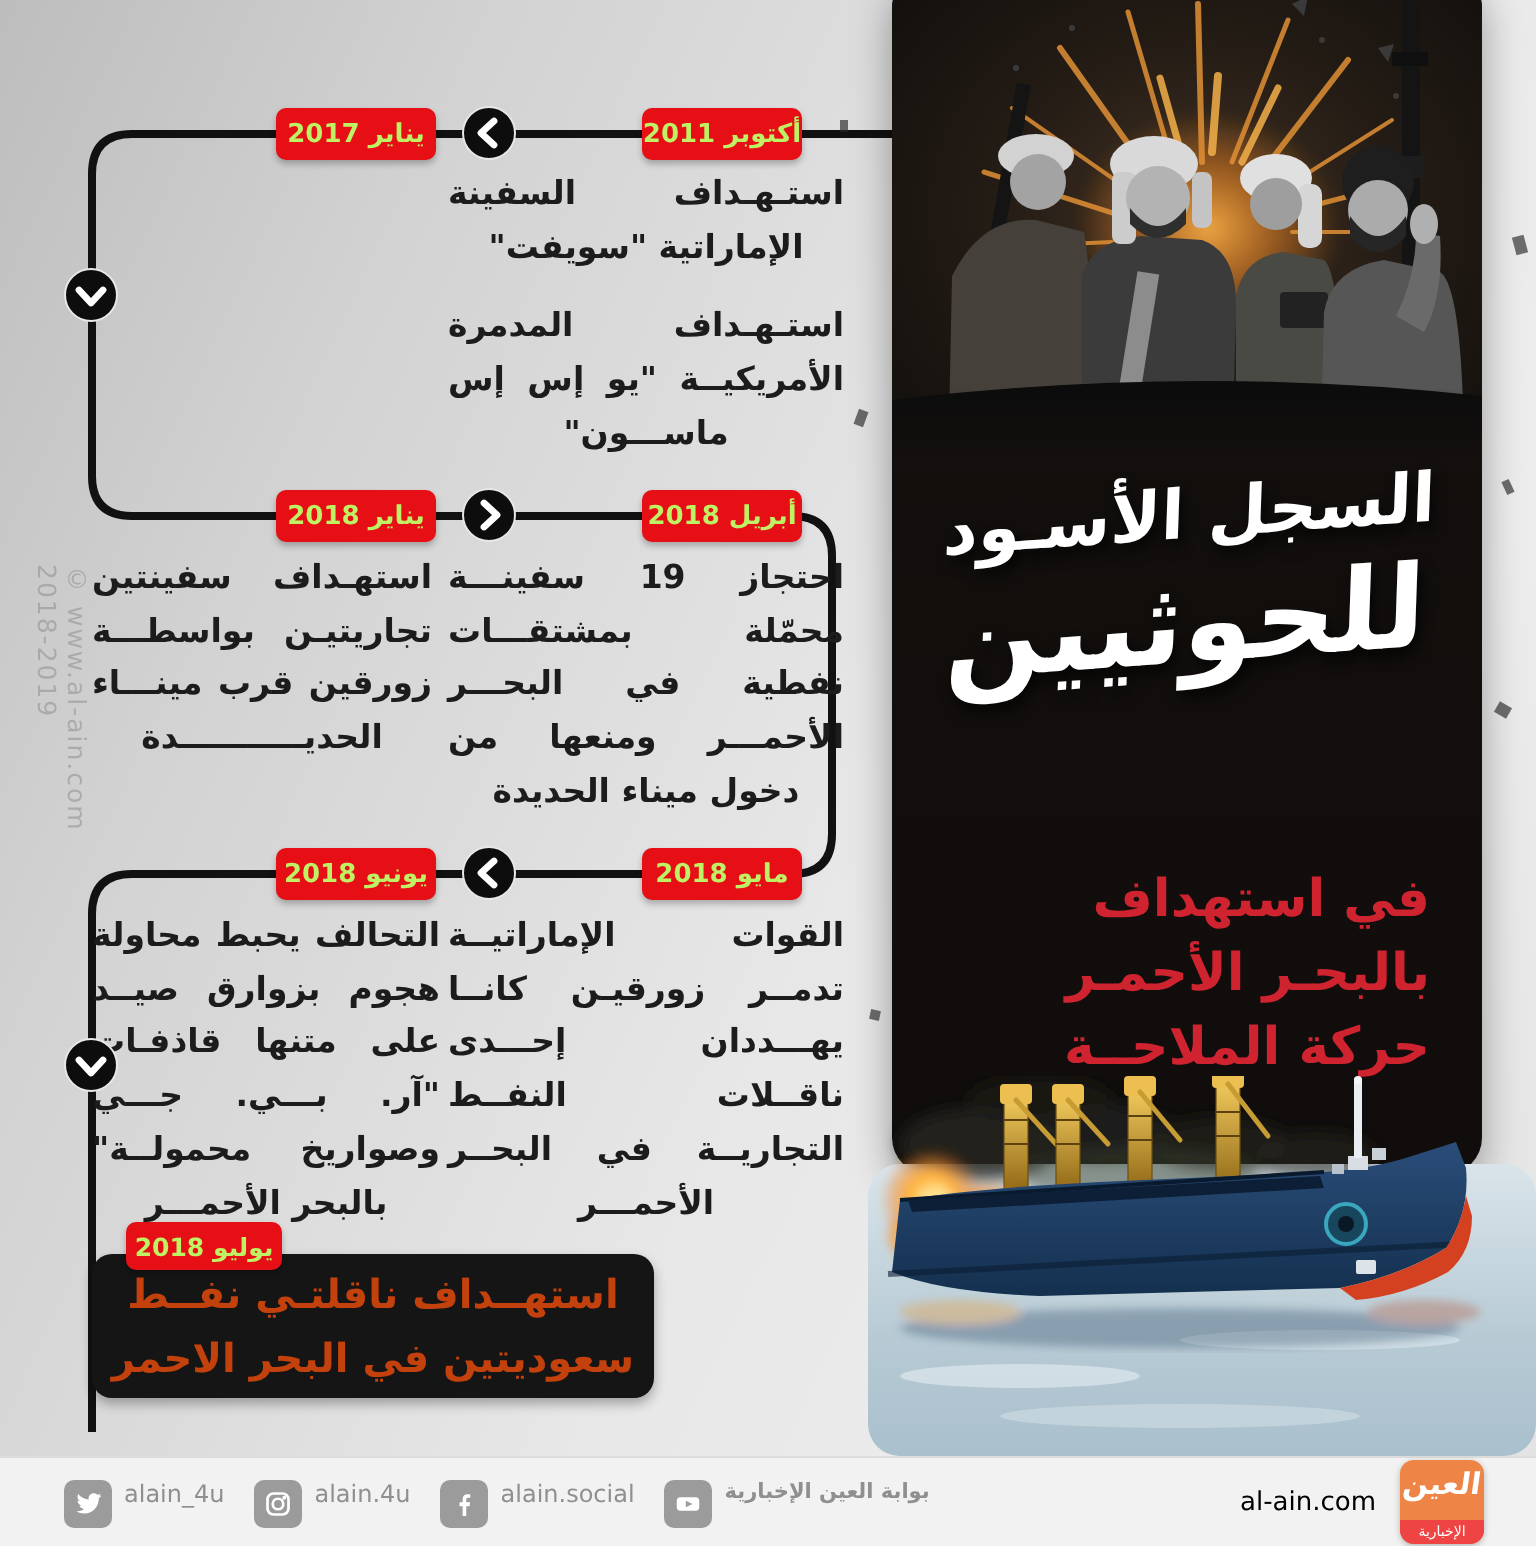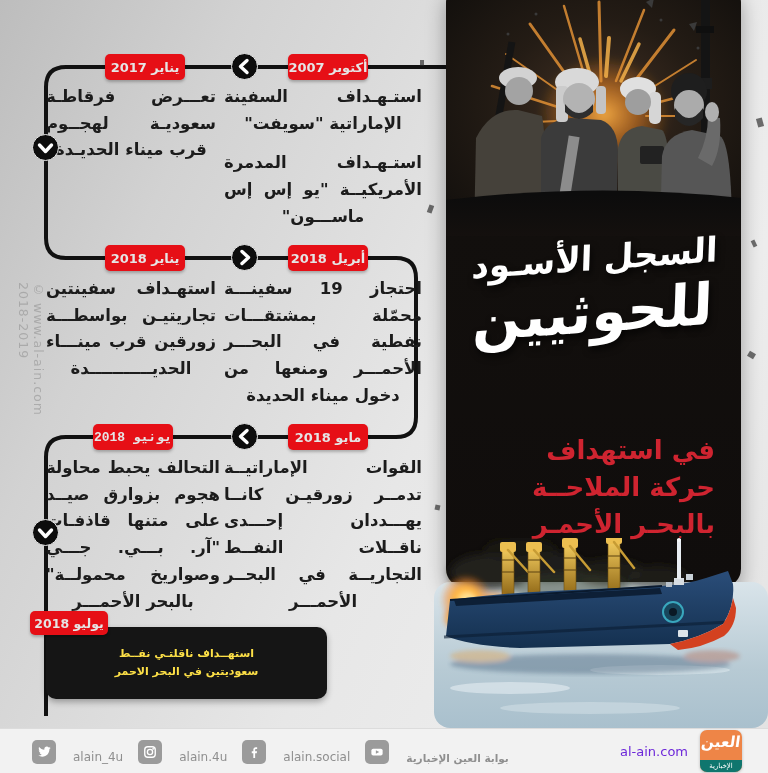--- a/index.html
+++ b/index.html
@@ -3,27 +3,27 @@
 <meta charset="utf-8">
 <style>
   html,body{margin:0;padding:0;}
   body{font-family:"DejaVu Sans",sans-serif;}
   .canvas{position:relative;width:768px;height:773px;overflow:hidden;
     background:linear-gradient(115deg,#bdbdbd 0%,#d2d2d2 22%,#e7e7e7 55%,#ededed 78%,#e2e2e2 100%);}
   
   .tl-svg{position:absolute;left:0;top:0;z-index:2;}
   
   .badge{position:absolute;z-index:6;width:80px;height:26px;background:#e60f16;border-radius:5px;
-    color:#e5e5e5;font-weight:bold;font-size:13px;display:flex;align-items:center;justify-content:center;
-    direction:rtl;box-shadow:0 2px 3px rgba(0,0,0,.25);}
+    color:#bef264;font-weight:bold;font-size:13px;display:flex;align-items:center;justify-content:center;
+    direction:rtl;box-shadow:0 2px 3px rgba(0,0,0,.25);margin-left:33px;}
   .b-jan17{left:105px;top:54px;}
   .b-oct16{left:288px;top:54px;}
   .b-jan18{left:105px;top:245px;}
   .b-apr18{left:288px;top:245px;}
-  .b-jun18{left:93px;top:424px;font-family:Liberation Mono, monospace;}
+  .b-jun18{left:105px;top:424px;}
   .b-may18{left:288px;top:424px;}
   .b-jul18{left:30px;top:611px;width:78px;height:24px;font-size:12.5px;}
   
   .cnode{position:absolute;z-index:5;width:27px;height:27px;}
   .c1{left:231px;top:53px;}
   .c2{left:231px;top:244px;}
   .c3{left:231px;top:423px;}
   .c4{left:32px;top:134px;}
   .c5{left:32px;top:519px;}
   
@@ -32,21 +32,21 @@
   .tblock p{margin:0 0 13px 0;}
   .t-oct{left:224px;top:84px;width:198px;}
   .t-jan17{left:46px;top:84px;width:170px;}
   .t-apr{left:224px;top:276px;width:198px;}
   .t-jan18{left:46px;top:276px;width:170px;}
   .t-may{left:224px;top:455px;width:198px;}
   .t-jun{left:46px;top:455px;width:174px;}
   
   .julybox{position:absolute;z-index:5;left:46px;top:627px;width:281px;height:72px;background:#151515;
     border-radius:10px;display:flex;align-items:center;justify-content:center;direction:rtl;
-    color:#fde047;font-weight:bold;font-size:11px;line-height:1.6;text-align:center;white-space:pre-line;
+    color:#c2410c;font-weight:bold;font-size:20px;line-height:1.6;text-align:center;white-space:pre-line;
     box-shadow:0 3px 6px rgba(0,0,0,.3);}
   
   .wm{position:absolute;z-index:3;left:16px;top:282px;writing-mode:vertical-rl;white-space:pre-line;
     color:#8f8f8f;opacity:.55;font-size:12.5px;letter-spacing:1px;line-height:15px;}
   
   .panel{position:absolute;z-index:3;left:446px;top:-14px;width:295px;height:601px;border-radius:18px;
     background:linear-gradient(180deg,#191411 0%,#120f0d 40%,#100d0c 100%);overflow:hidden;
     box-shadow:0 8px 20px rgba(0,0,0,.35);}
   .photo{position:absolute;left:0;top:0;width:295px;height:250px;}
   .ttl{position:absolute;left:0;top:252px;width:100%;text-align:center;color:#fff;
@@ -56,30 +56,30 @@
   .sub{position:absolute;right:26px;top:446px;text-align:right;direction:rtl;color:#cf2430;
     font-weight:bold;font-size:26px;line-height:37px;}
   
   .sea{position:absolute;z-index:4;left:430px;top:538px;width:338px;height:190px;}
   
   .spk{position:absolute;z-index:4;background:#262626;opacity:.65;}
   
   .footer{position:absolute;z-index:7;left:0;top:728px;width:768px;height:45px;background:#f2f2f2;
     border-top:1px solid #dcdcdc;display:flex;align-items:center;}
   .social{display:flex;align-items:center;margin-left:32px;gap:15px;}
-  .sitem{display:flex;align-items:flex-end;gap:17px;}
+  .sitem{display:flex;align-items:flex-start;gap:6px;}
   .sicon{width:24px;height:24px;border-radius:5px;background:#9b9b9b;display:flex;align-items:center;justify-content:center;}
   .slabel{color:#8f8f8f;font-size:12px;}
   .slabel.ar{direction:rtl;font-size:10.5px;font-weight:bold;}
-  .site{position:absolute;right:80px;top:15px;color:#6d28d9;font-size:13px;}
+  .site{position:absolute;right:80px;top:15px;color:#000000;font-size:13px;}
   .logo{position:absolute;right:26px;top:1px;width:42px;height:42px;background:#ee8547;border-radius:7px;
     overflow:hidden;box-shadow:0 1px 3px rgba(0,0,0,.25);}
   .logo .ar-main{display:block;text-align:center;color:#fff;font-weight:bold;font-size:15px;
     direction:rtl;margin-top:3px;transform:skewX(-8deg);}
-  .logo .band{position:absolute;left:0;bottom:0;width:100%;height:12px;background:#0f766e;color:#fff;
+  .logo .band{position:absolute;left:0;bottom:0;width:100%;height:12px;background:#ef4444;color:#fff;
     font-size:7px;text-align:center;line-height:12px;direction:rtl;}
 </style>
 </head>
 <body>
 
 <div class="canvas">
 
   <svg class="tl-svg" width="768" height="773">
     <path d="M446,67 L66,67 Q46,67 46,87 L46,238 Q46,258 66,258 L396,258 Q416,258 416,278 L416,417 Q416,437 396,437 L66,437 Q46,437 46,457 L46,716" fill="none" stroke="#111" stroke-width="4"></path>
   </svg>
@@ -111,34 +111,31 @@
         <polyline points="7.5,11 13.5,17.5 19.5,11" fill="none" stroke="#fff" stroke-width="3.4" stroke-linecap="round" stroke-linejoin="round"></polyline>
       </svg>
   </div>
   <div class="cnode c5">
     <svg width="27" height="27">
         <circle cx="13.5" cy="13.5" r="13" fill="#0d0d0d" stroke="#e8e8e8" stroke-width="1"></circle>
         <polyline points="7.5,11 13.5,17.5 19.5,11" fill="none" stroke="#fff" stroke-width="3.4" stroke-linecap="round" stroke-linejoin="round"></polyline>
       </svg>
   </div>
 
-  <div class="badge b-oct16">أكتوبر 2007</div>
+  <div class="badge b-oct16">أكتوبر 2011</div>
   <div class="badge b-jan17">يناير 2017</div>
   <div class="badge b-apr18">أبريل 2018</div>
   <div class="badge b-jan18">يناير 2018</div>
   <div class="badge b-may18">مايو 2018</div>
   <div class="badge b-jun18">يونيو 2018</div>
   <div class="badge b-jul18">يوليو 2018</div>
 
   <div class="tblock t-oct">
     <p>استـهـداف السفينة الإماراتية "سويفت"</p>
     <p>استـهـداف المدمرة الأمريكيــة "يو إس إس ماســـون"</p>
-  </div>
-  <div class="tblock t-jan17">
-    <p>تعـــرض فرقاطـة سعوديـة لهجــوم قرب ميناء الحديـدة</p>
   </div>
   <div class="tblock t-apr">
     <p>احتجاز 19 سفينـــة محمّلة بمشتقـــات نفطية في البحـــر الأحمـــر ومنعها من دخول ميناء الحديدة</p>
   </div>
   <div class="tblock t-jan18">
     <p>استهـداف سفينتين تجاريتيـن بواسطـــة زورقين قرب مينـــاء الحديـــــــــــدة</p>
   </div>
   <div class="tblock t-jun">
     <p>التحالف يحبط محاولة هجوم بزوارق صيــد على متنها قاذفـات "آر. بـــي. جـــي وصواريخ محمولــة" بالبحر الأحمـــر</p>
   </div>
@@ -236,22 +233,22 @@
       <path d="M0,214 Q150,196 295,212 L295,250 L0,250 Z" fill="#0c0c0c"></path>
       <rect x="0" y="208" width="295" height="42" fill="url(#pfade)"></rect>
     </svg>
 
     <div class="ttl">
       <span class="l1">السجل الأسـود</span>
       <span class="l2">للحوثيين</span>
     </div>
     <div class="sub">
       <div>في استهداف</div>
+      <div>بالبحـر الأحمـر</div>
       <div>حركة الملاحــة</div>
-      <div>بالبحـر الأحمـر</div>
     </div>
   </div>
 
   <svg class="sea" viewBox="0 0 338 190">
     <defs>
       <linearGradient id="wg" x1="0" y1="0" x2="0" y2="1">
         <stop offset="0%" stop-color="#d9e4ea"></stop>
           <stop offset="60%" stop-color="#b7cad4"></stop>
           <stop offset="100%" stop-color="#a9c0cd"></stop>
       </linearGradient>

